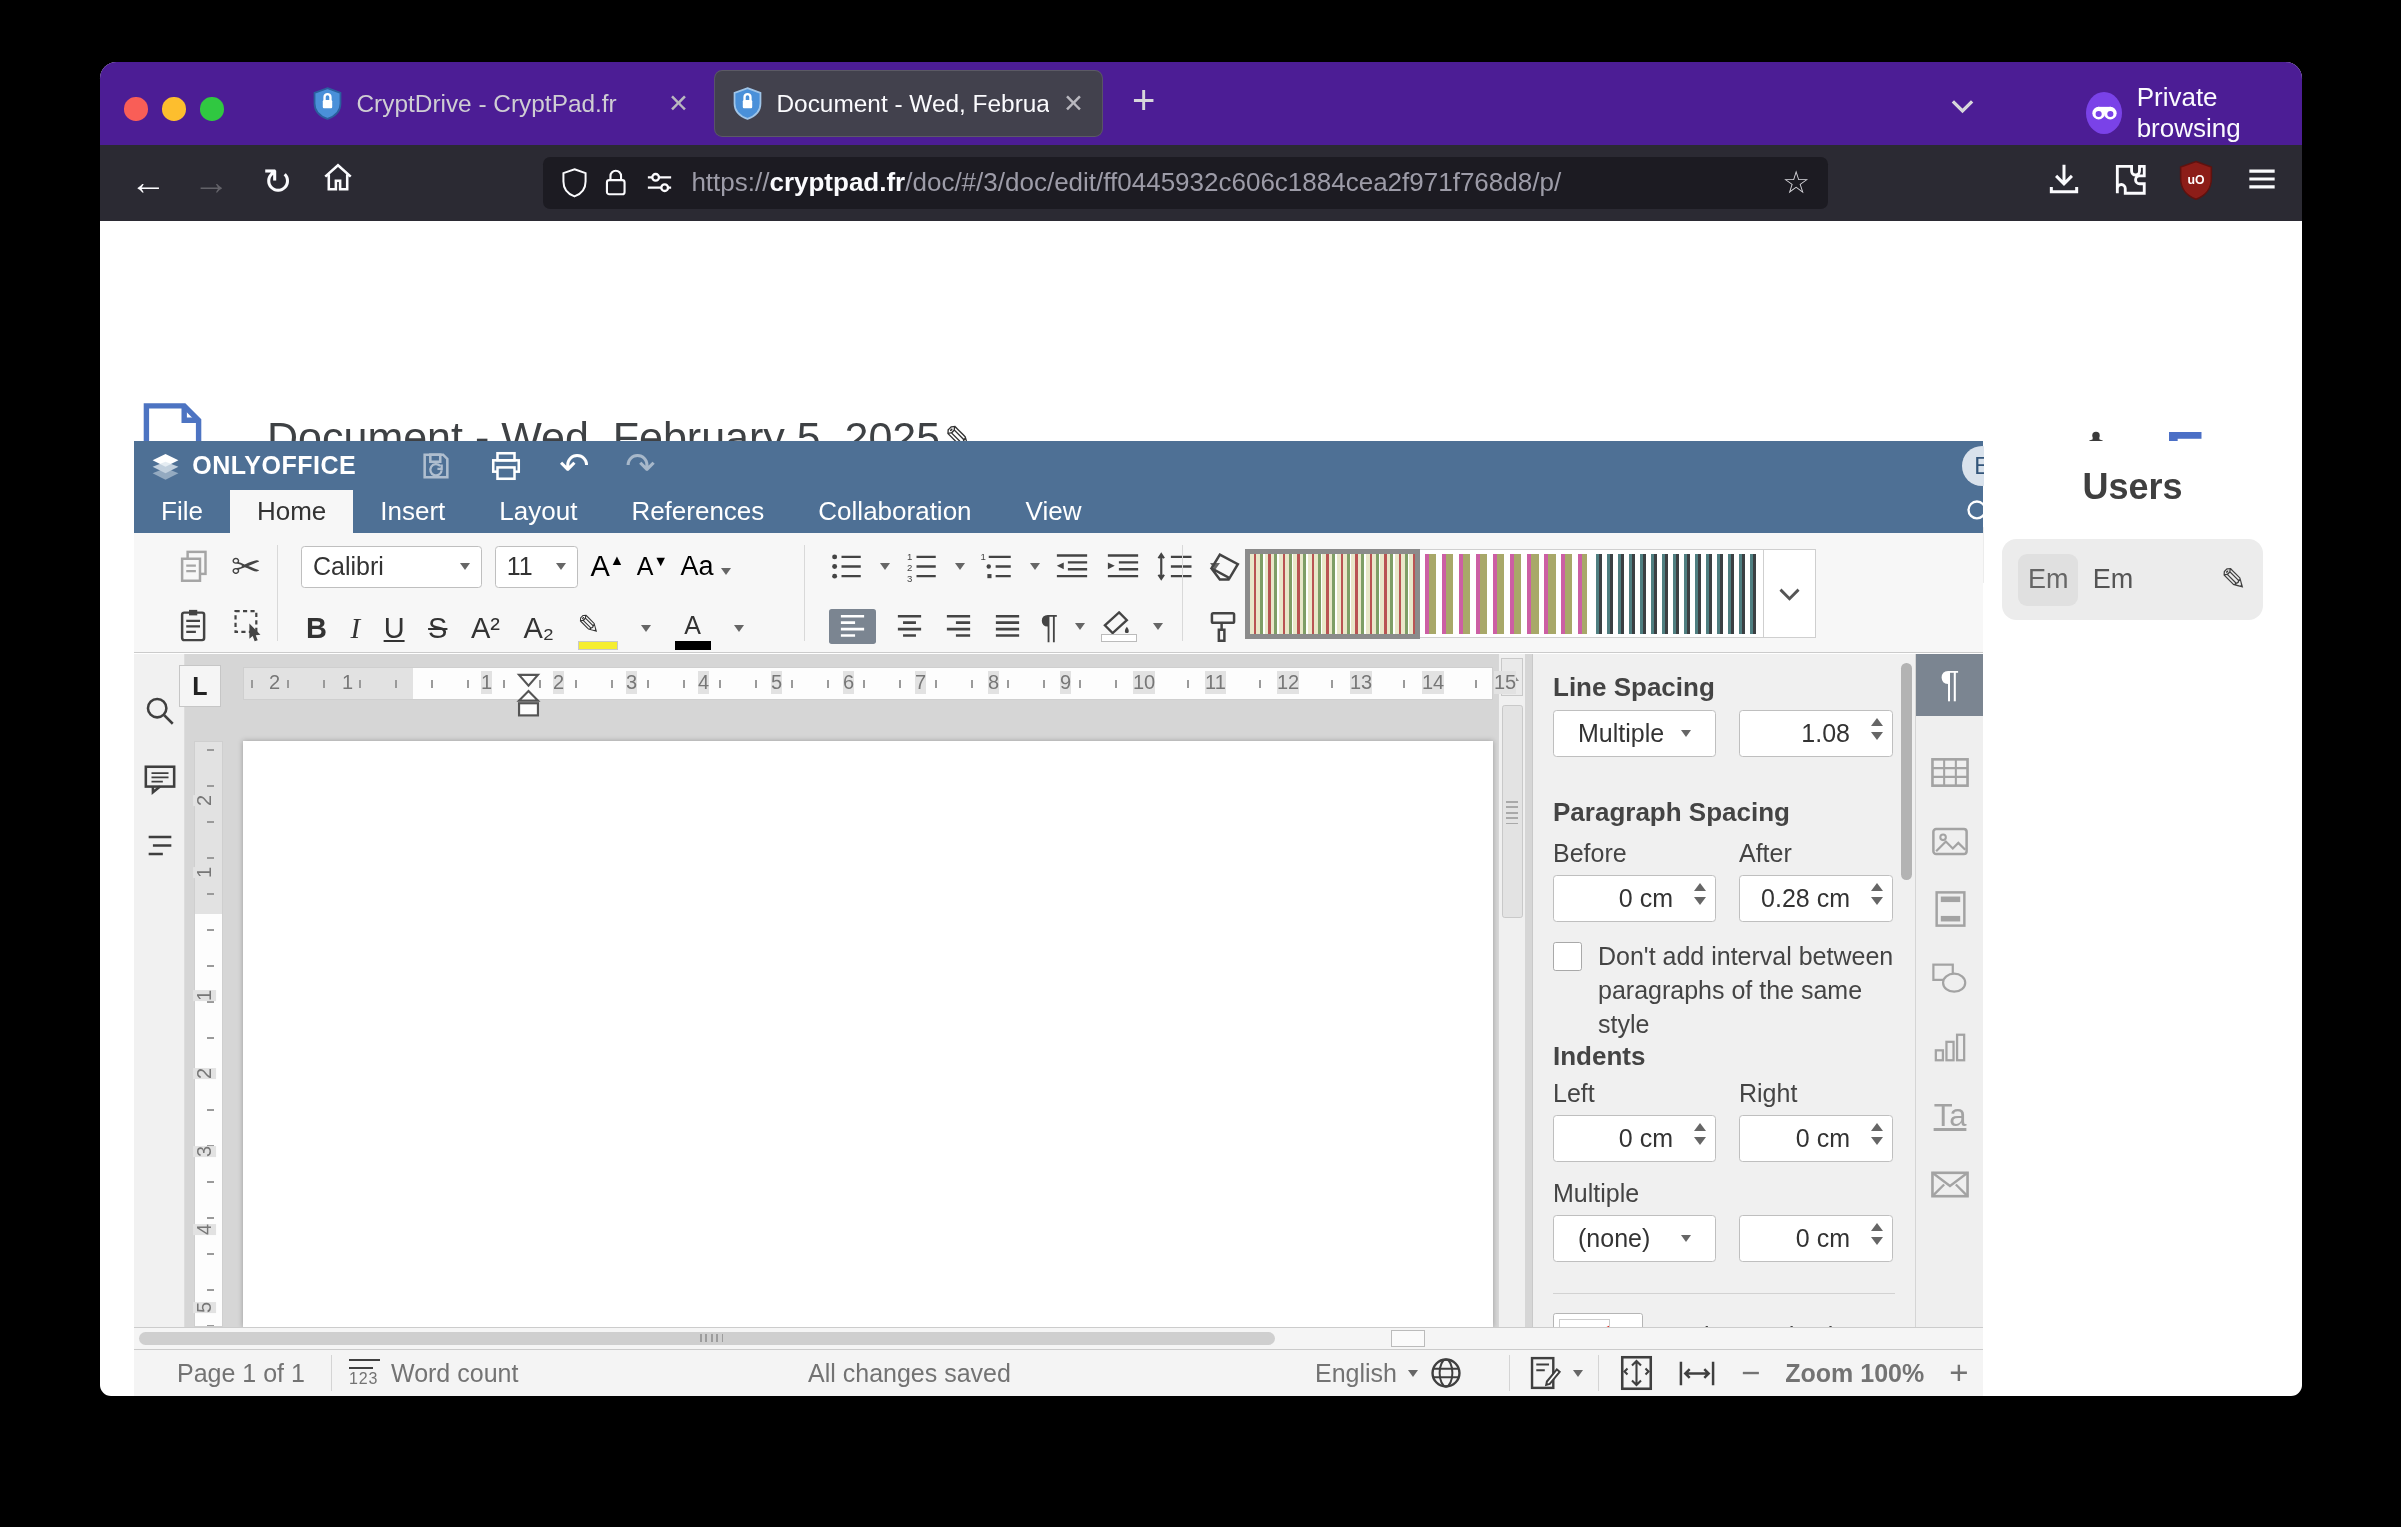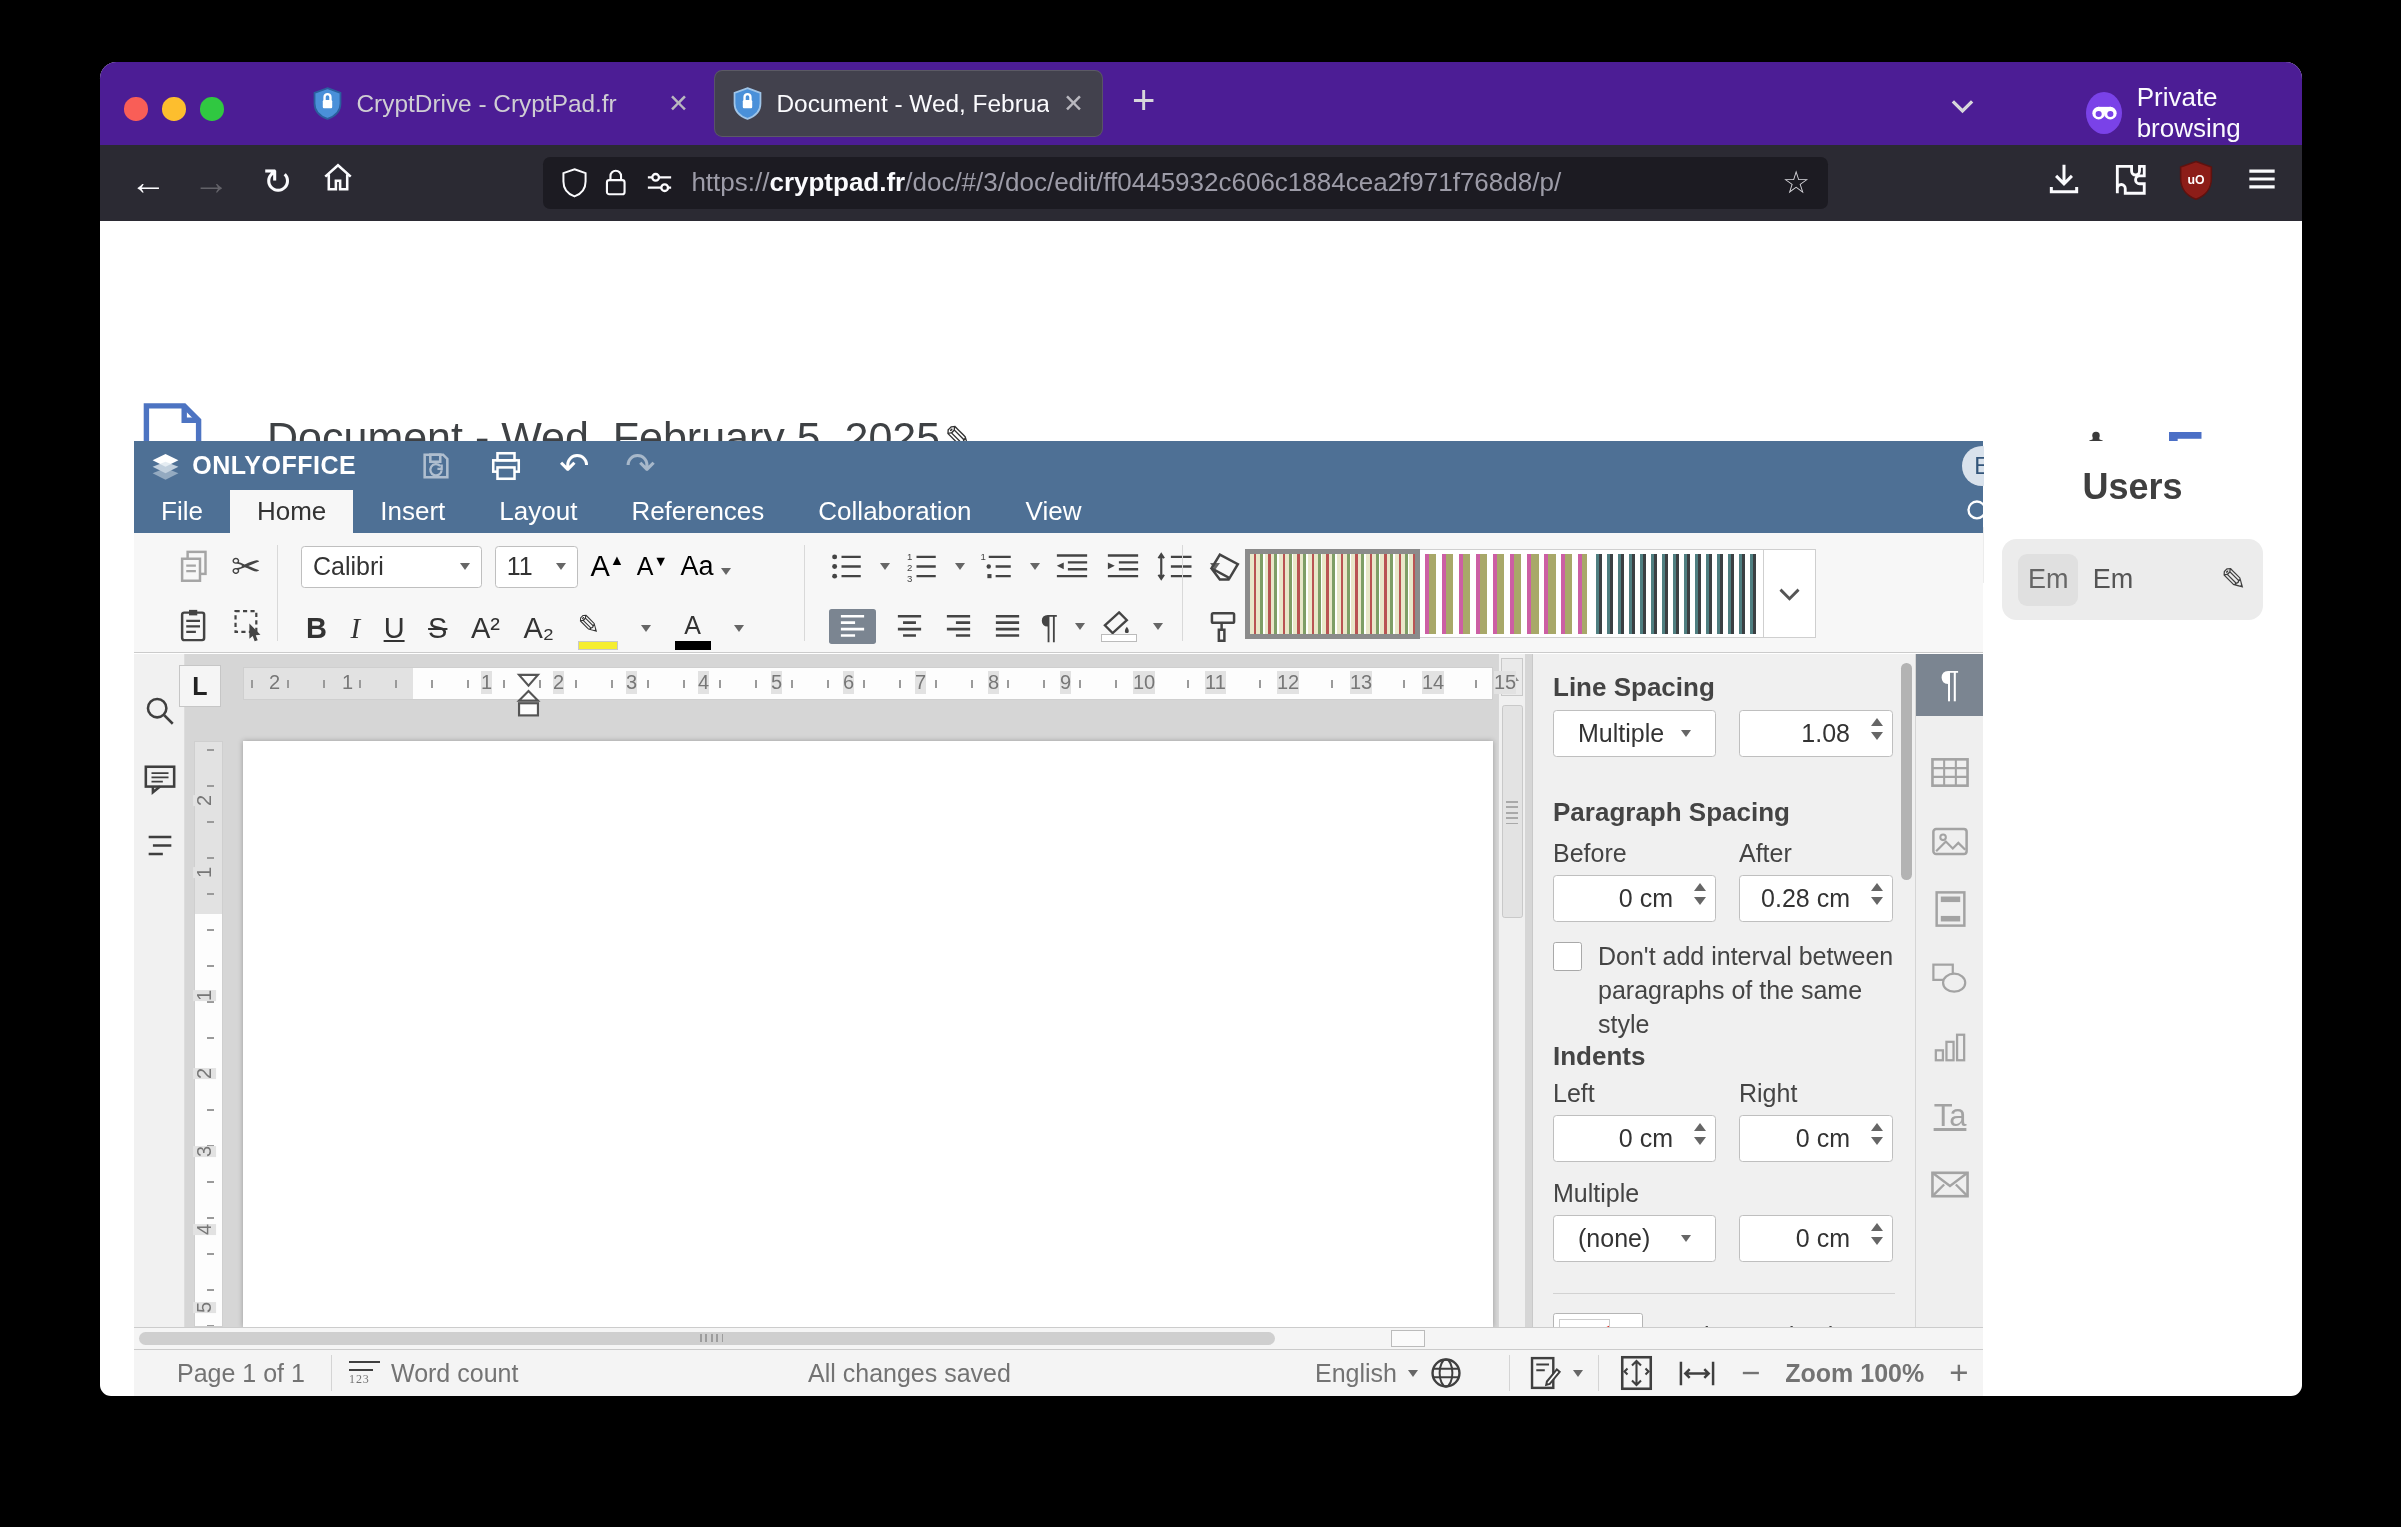--- a/index.html
+++ b/index.html
@@ -716,21 +716,21 @@
 
   <div class="statusbar">
     <div class="sb" style="left:43px;">
         <span>Page 1 of 1</span>
       </div>
     <div class="sb-div" style="left:197px;"></div>
     <div class="sb" style="left:215px;">
       <span style="display:inline-block;line-height:.9;text-align:left;">
         <span style="display:block;width:31px;border-top:2.7px solid #3f3f3f;margin-bottom:5.4px;"></span>
         <span style="display:block;width:23.5px;border-top:2.7px solid #3f3f3f;margin-bottom:3.6px;"></span>
-        <span style="display:block;font-size:12px;letter-spacing:0.9px;font-family:Liberation Serif, serif;">123</span>
+        <span style="display:block;font-size:16px;letter-spacing:0.9px;">123</span>
       </span>
       <span>Word count</span>
     </div>
     <div class="sb" style="left:674px;">
         <span>All changes saved</span>
       </div>
 
     <div class="sb" style="left:1181px;">
       <span>English</span>
       <span class="chev sm"></span>

